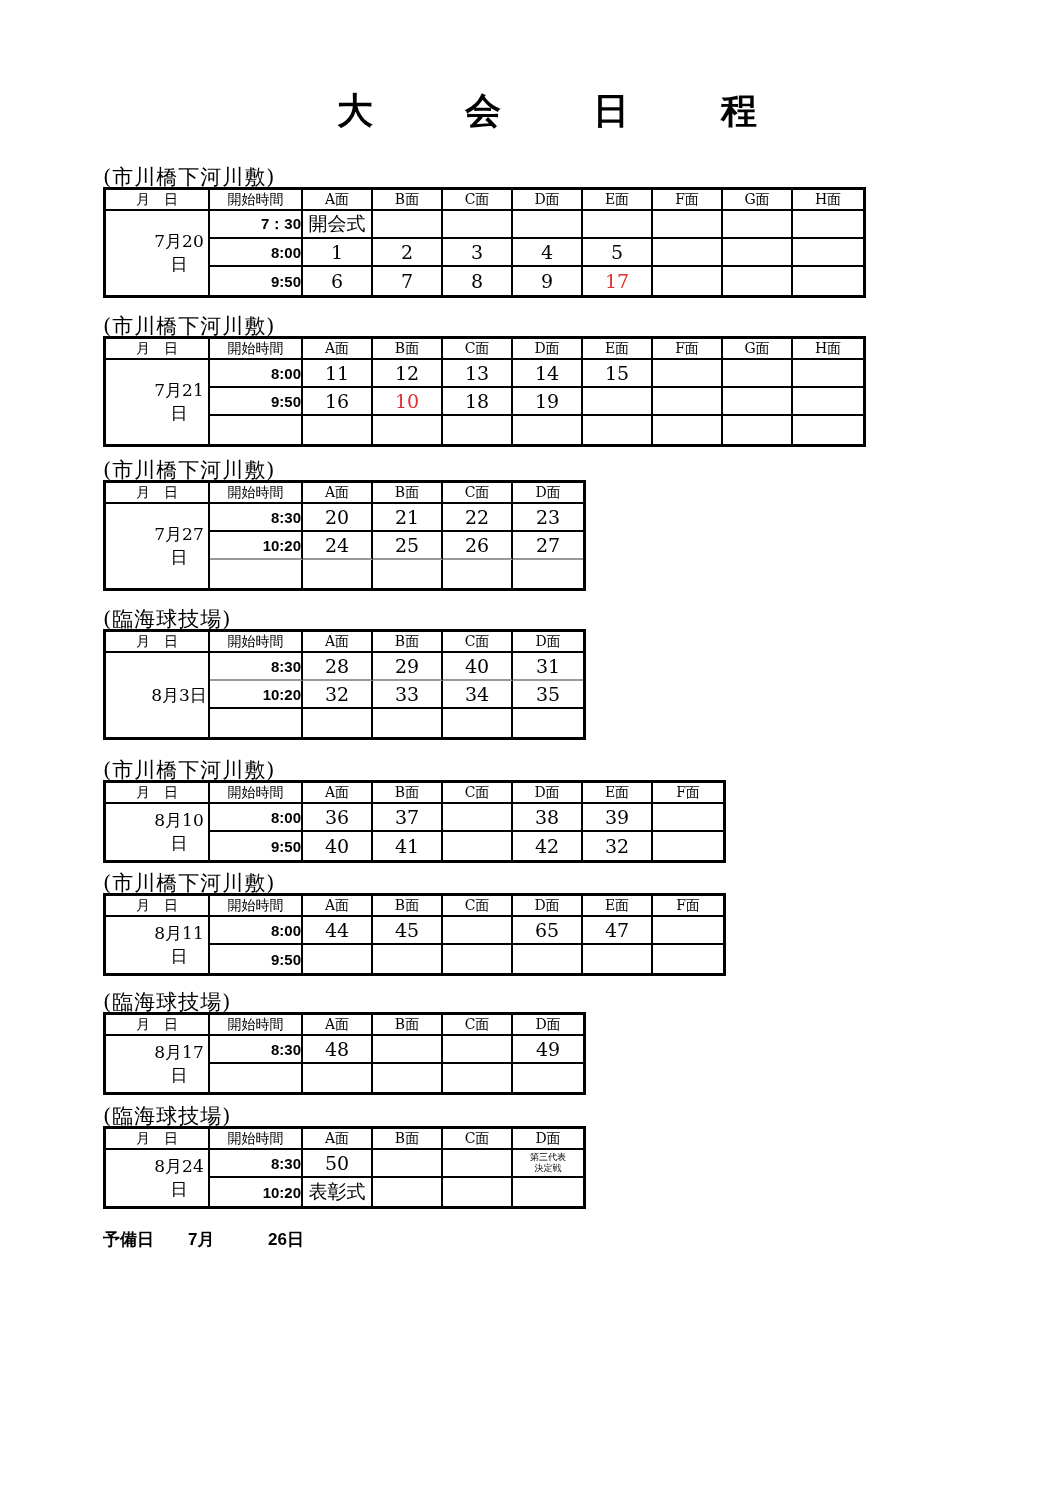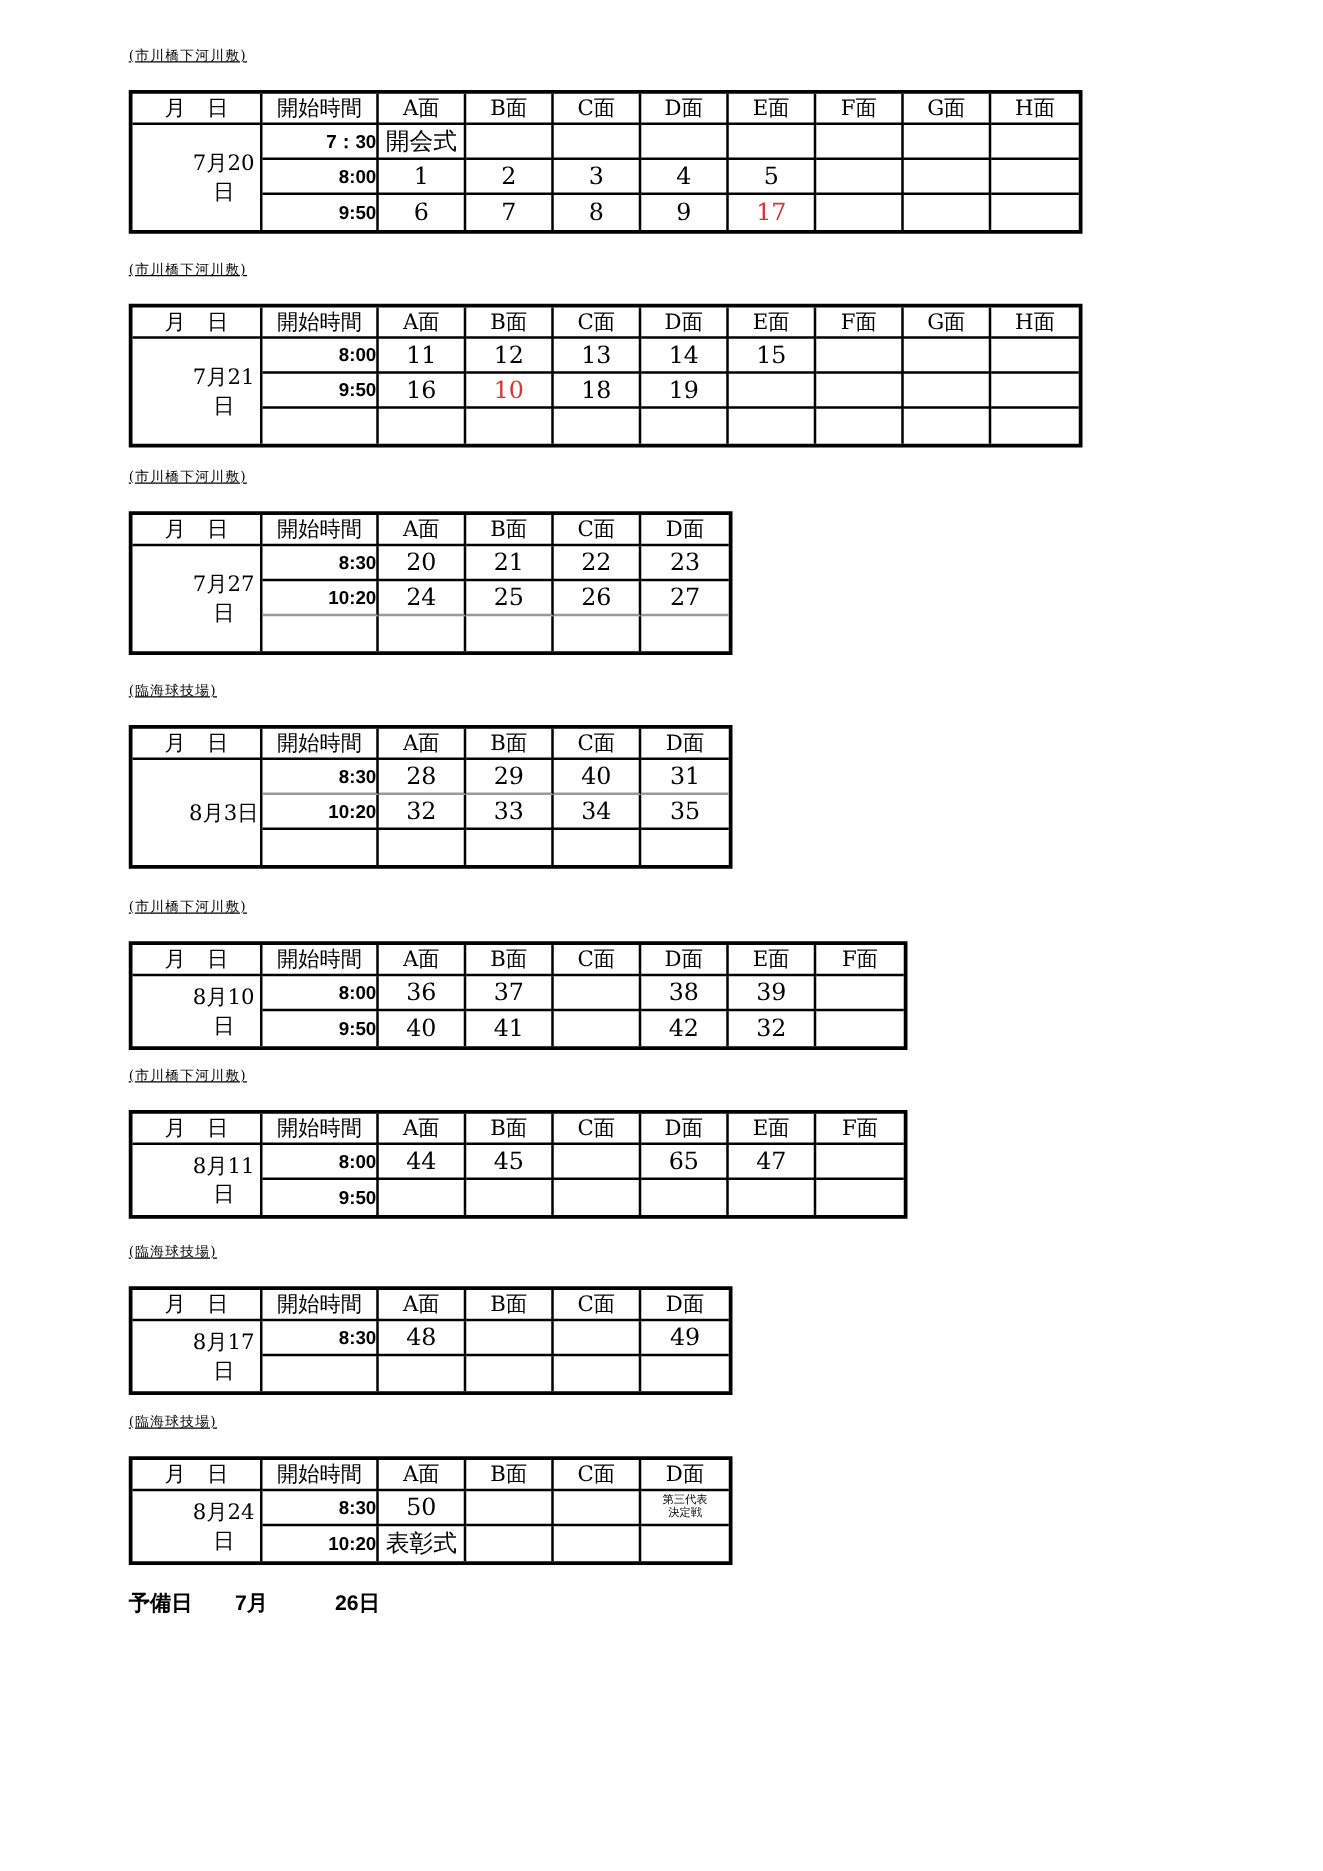--- a/index.html
+++ b/index.html
@@ -13,21 +13,21 @@
 
   
   .title {
     margin:88px 0 0 234px;
     font-size:36px; font-weight:bold; letter-spacing:92px;
     white-space:nowrap; line-height:45px;
   }
 
   
   .schedule-block .venue-label {
-    font-size:11px; line-height:19px; margin-bottom:18px; letter-spacing:1px;text-decoration:underline;
+    font-size:21px; line-height:19px; margin-bottom:0; letter-spacing:1px;
   }
   #schedules .schedule-block:nth-child(1){ margin-top:35px; }
   #schedules .schedule-block:nth-child(2){ margin-top:19px; }
   #schedules .schedule-block:nth-child(3){ margin-top:14px; }
   #schedules .schedule-block:nth-child(4){ margin-top:19px; }
   #schedules .schedule-block:nth-child(5){ margin-top:21px; }
   #schedules .schedule-block:nth-child(6){ margin-top:11px; }
   #schedules .schedule-block:nth-child(7){ margin-top:17px; }
   #schedules .schedule-block:nth-child(8){ margin-top:12px; }
 
@@ -42,21 +42,21 @@
 
   .sched th, .sched td {
     box-sizing:border-box; padding:0; text-align:center; vertical-align:middle;
     border:0 solid var(--ink); border-right-width:2px; border-bottom-width:2px;
     overflow:hidden;
   }
   .sched th:last-child, .sched td:last-child { border-right-width:0; }
   .sched tbody tr:last-child td { border-bottom-width:0; }
   .sched td.date-cell { border-bottom-width:0;padding-left:44px; }
 
-  .sched th { height:21px; font-weight:normal; font-size:17px; }
+  .sched th { height:21px; font-weight:normal; font-size:14px; }
   .sched td { height:28px; font-size:19px; }
   .sched td.date-cell { font-size:17px; }
   .sched td.time-cell {
     font-family:"Liberation Sans","DejaVu Sans",sans-serif;
     font-weight:bold; font-size:15px;text-align:right;
   }
   .sched td.red { color:var(--red); }
   .sched td.small-cell { font-size:9px; line-height:11px; white-space:pre-line; }
   .sched tr.gray-below td:not(.date-cell) { border-bottom-color:var(--gray); }
 
@@ -68,20 +68,21 @@
   }
   .reserve-row { display:flex; line-height:21px; }
   .rv-label { width:85px; }
   .rv-month { width:80px; }
   .rv-day { width:63px; }
 </style>
 </head>
 <body>
 
 <div class="page">
+  <h1 class="title">大会日程</h1>
   <div id="schedules">
       <div class="schedule-block">
         <div class="venue-label">(市川橋下河川敷)</div>
         <table class="sched">
           <colgroup>
             <col class="col-date">
             <col class="col-time">
             <col class="col-face">
             <col class="col-face">
             <col class="col-face">

